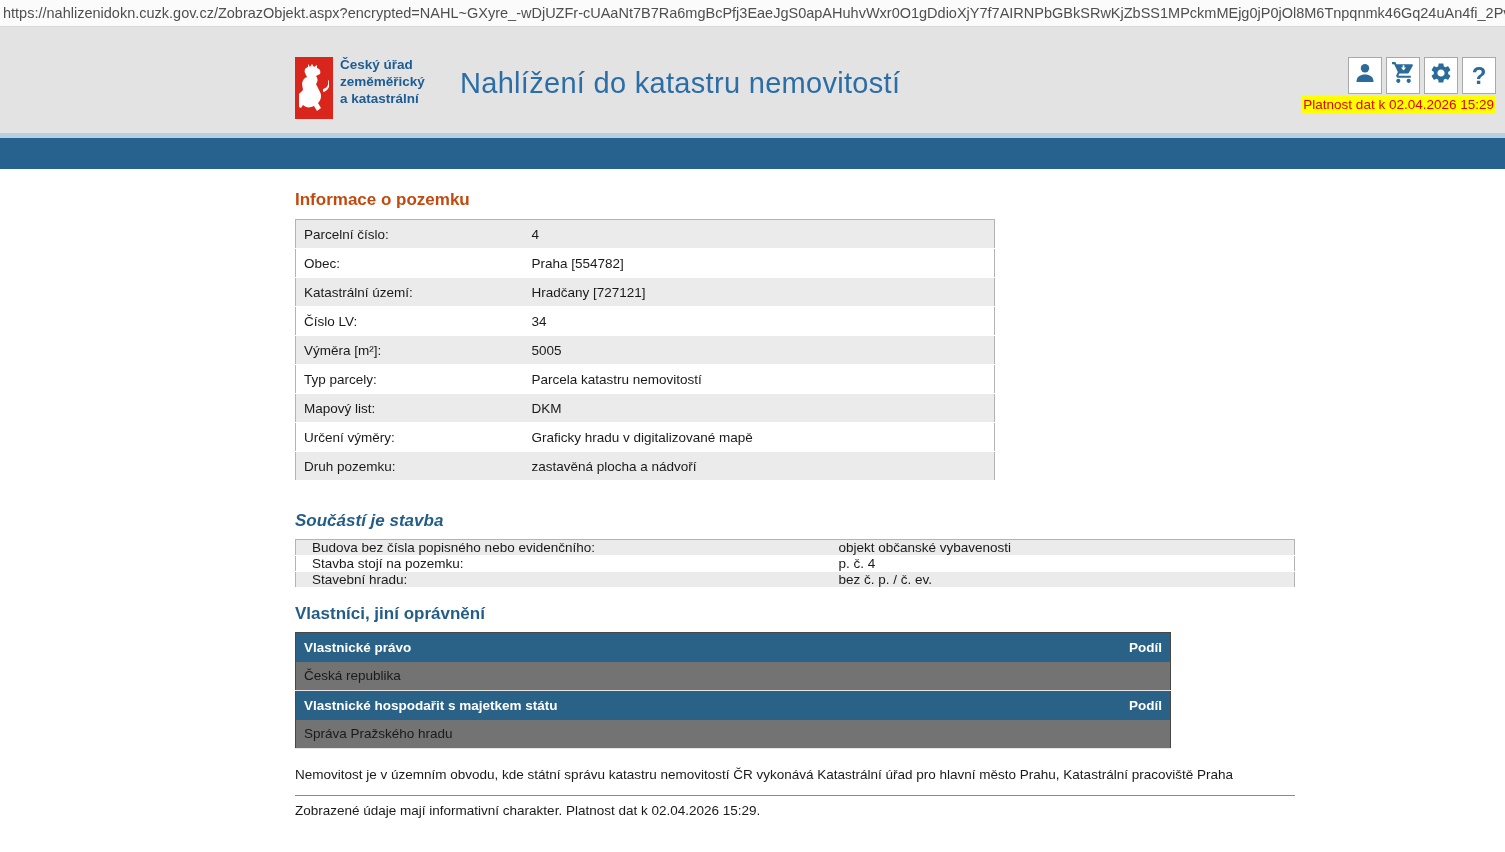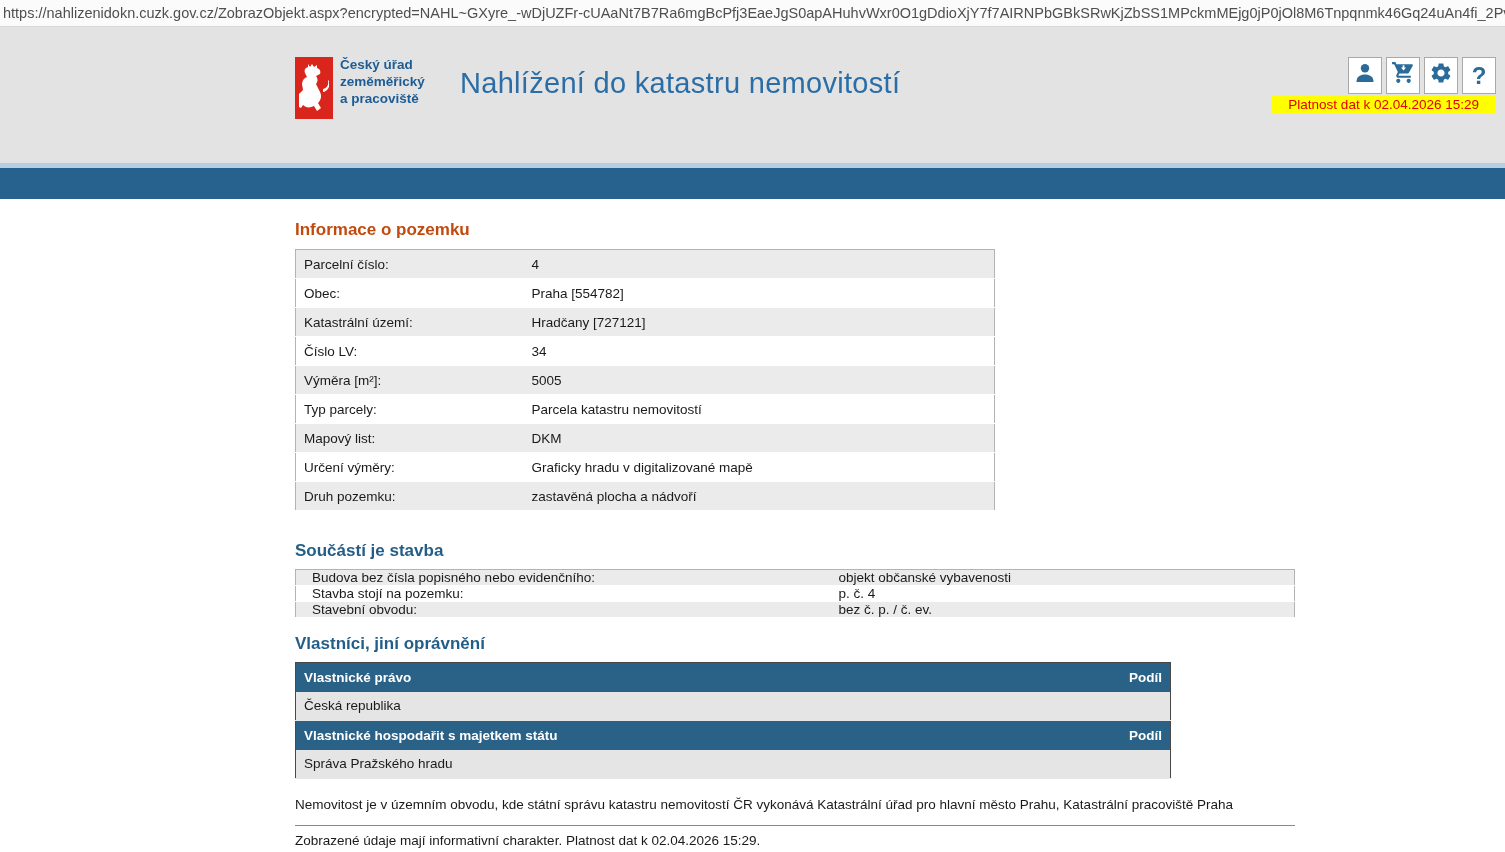--- a/index.html
+++ b/index.html
@@ -6,71 +6,71 @@
   html, body { width: 1505px; background: #fff; font-family: "Liberation Sans", "DejaVu Sans", sans-serif; }
 
   
   .url-bar {
     height: 27px; background: #fbfbfb; border-bottom: 1px solid #d9d9d9;
     font-size: 14.5px; color: #4f4f4f; line-height: 26px; padding-left: 3px;
     white-space: nowrap; overflow: hidden;
   }
 
   
-  .header { position: relative; height: 136px; background: #e3e3e3; }
+  .header { position: relative; height: 106px; background: #e3e3e3; }
   .logo-box {
     position: absolute; left: 295px; top: 30px; width: 38px; height: 62px;
     background: #da251d; display: flex; align-items: flex-start; justify-content: center; padding-top: 4px;
   }
   .logo-text {
     position: absolute; left: 340px; top: 29px;
     color: #1d5c94; font-size: 13.5px; font-weight: bold; line-height: 17px;
   }
   .site-title {
     position: absolute; left: 460px; top: 40px;
     color: #2b6da6; font-size: 29px; letter-spacing: .3px;
   }
   .hdr-icons { position: absolute; top: 30px; right: 9px; display: flex; gap: 4px; }
   .icon-btn {
     width: 34px; height: 37px; background: #fff; border: 1px solid #a9a9a9;
     display: flex; align-items: center; justify-content: center; cursor: pointer;
     color: #2a6b99; font-weight: bold; font-size: 24px;
   }
   .validity-badge {
     position: absolute; top: 69px; right: 9px;
-    background: #ffff00; color: #e60000; font-size: 13.5px; padding: 1px 17px;
+    background: #ffff00; color: #e60000; font-size: 13.5px; padding: 1px 2px;
   }
 
   .blue-strip { height: 5px; background: #b7cfe3; }
   .nav-bar { height: 31px; background: #27618e; }
 
   
   .main { margin-left: 295px; width: 1000px; font-size: 13.5px; color: #1a1a1a; }
   h2 { font-size: 17px; }
   .h-orange { color: #c24a0e; margin: 21px 0 9px; }
   .h-blue { color: #235e88; }
-  .h-building { margin: 30px 0 8px; }
+  .h-building { margin: 30px 0 8px; font-style: italic; }
   .h-owners { margin: 16px 0 8px; }
 
   table { border-collapse: collapse; }
   .info-table { width: 700px; border: 1px solid #b3b3b3; }
   .info-table td { height: 29px; padding-left: 8px; border-bottom: 1px solid #fff; }
   .info-table td.lbl { width: 228px; }
   .row-gray { background: #ebebeb; }
   .row-white { background: #ffffff; }
 
   .bld-table { width: 1000px; border: 1px solid #b3b3b3; }
   .bld-table td { height: 15px; padding-left: 16px; border-bottom: 1px solid #fff; }
   .bld-table td.lbl { width: 527px; }
 
   .own-table { width: 876px; border: 1px solid #474747; }
   .own-table td { height: 29px; padding: 0 8px; }
   .own-head td { background: #2a6186; color: #fff; font-weight: bold; }
   .own-head td.share { text-align: right; }
-  .own-row td { background: #e5e5e5; border-bottom: 1px solid #e6e6e6; }
+  .own-row td { background: #737373; border-bottom: 1px solid #e6e6e6; }
 
   .note { margin-top: 18px; }
   .divider { width: 1000px; border: none; border-top: 1px solid #8a8a8a; margin-top: 13px; }
   .last-note { margin-top: 7px; padding-bottom: 12px; }
 </style>
 </head>
 <body>
 
 <div class="url-bar">https://nahlizenidokn.cuzk.gov.cz/ZobrazObjekt.aspx?encrypted=NAHL~GXyre_-wDjUZFr-cUAaNt7B7Ra6mgBcPfj3EaeJgS0apAHuhvWxr0O1gDdioXjY7f7AIRNPbGBkSRwKjZbSS1MPckmMEjg0jP0jOl8M6Tnpqnmk46Gq24uAn4fi_2PvpeLZ0h</div>
 
@@ -79,21 +79,21 @@
     <span>
       <svg width="30" height="52" viewBox="0 0 30 52">
         <path fill="#ffffff" d="M9 3l2 3 2-3 2 3 3-2v3c3 1 4 3 3 6l-4 2c2 3 2 5 0 8l4 8c2 4 1 8-2 11l3 5-4 3-3-5c-4 2-8 2-11-1l-2 3-4-2 2-4c-2-3-2-7 1-9l3-3-1-6c0-3 2-6 5-7l-2-4c-1-3 0-5 3-6z"></path>
         <path fill="#ffffff" d="M24 28c4-1 6-4 5-8l1-1c2 5-1 11-6 12z"></path>
       </svg>
     </span>
   </div>
   <div class="logo-text">
     <div>Český úřad</div>
     <div>zeměměřický</div>
-    <div>a pracoviště</div>
+    <div>a katastrální</div>
   </div>
   <div class="site-title">Nahlížení do katastru nemovitostí</div>
 
   <div class="hdr-icons">
     <div class="icon-btn">
       <span>
         <svg width="24" height="24" viewBox="0 0 24 24">
           <circle cx="12" cy="7.2" r="4.2" fill="#2a6b99"></circle>
           <path fill="#2a6b99" d="M3.5 20.5c0-4.4 3.8-7 8.5-7s8.5 2.6 8.5 7v.5h-17z"></path>
         </svg>
@@ -174,21 +174,21 @@
     <tbody>
         <tr class="row-gray">
       <td class="lbl">Budova bez čísla popisného nebo evidenčního:</td>
       <td>objekt občanské vybavenosti</td>
     </tr>
     <tr class="row-white">
       <td class="lbl">Stavba stojí na pozemku:</td>
       <td>p. č. 4</td>
     </tr>
     <tr class="row-gray">
-      <td class="lbl">Stavební obvodu:</td>
+      <td class="lbl">Stavební hradu:</td>
       <td>bez č. p. / č. ev.</td>
     </tr>
   </tbody>
     </table>
 
   <h2 class="h-blue h-owners">Vlastníci, jiní oprávnění</h2>
   <table class="own-table">
     <tbody>
         <tr class="own-head">
       <td>Vlastnické právo</td>

